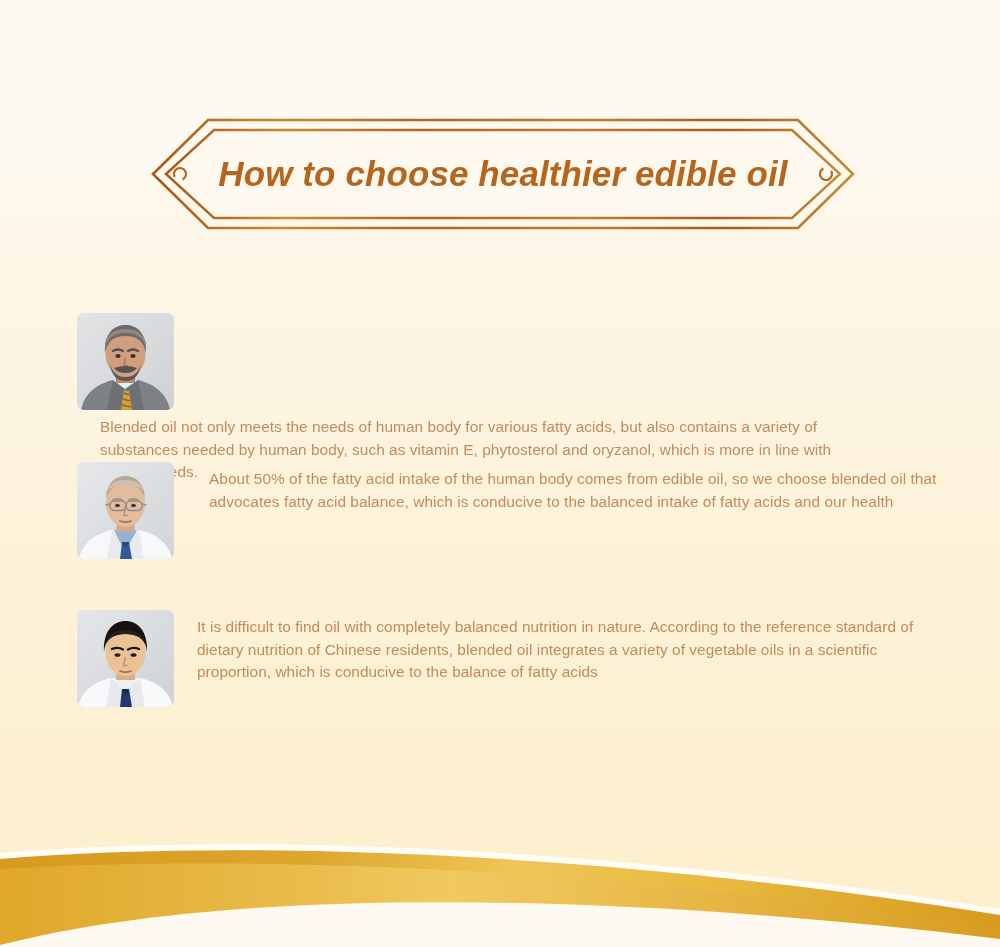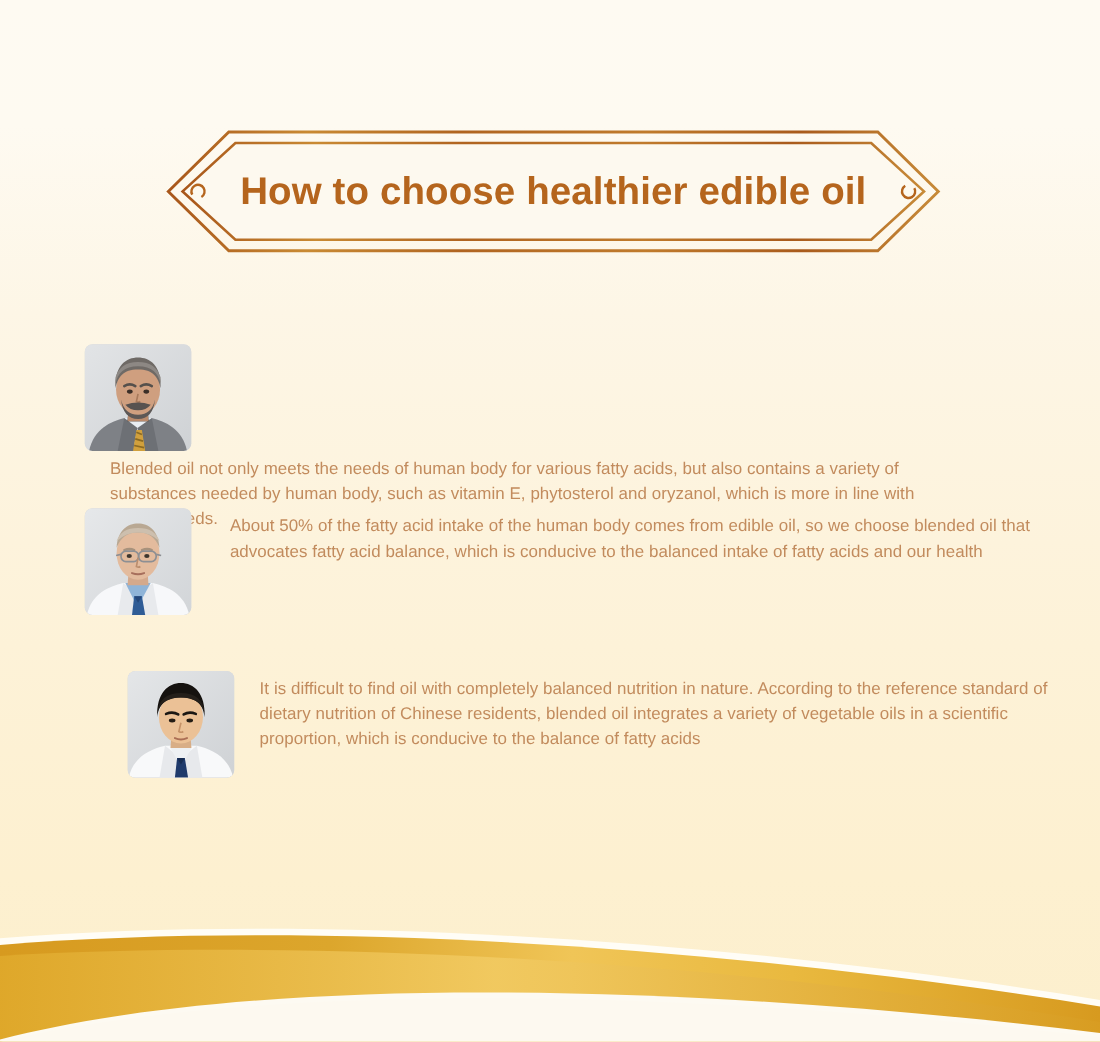--- a/index.html
+++ b/index.html
@@ -44,35 +44,36 @@
     width: 706px;
     height: 112px;
     display: flex;
     align-items: center;
     justify-content: center;
     font-size: 35px;
     font-weight: bold;
     color: #b5651d;
     letter-spacing: .1px;
     white-space: nowrap;
+    font-style: italic;
   }
 
   
   .rows { position: absolute; left: 0; top: 0; width: 1000px; }
 
   .row {
     position: absolute;
     left: 77px;
     width: 860px;
     display: flex;
     align-items: flex-start;
   }
   .row-0 { top: 313px; flex-direction: column; }
   .row-1 { top: 462px; }
-  .row-2 { top: 610px; margin-left: 39px; }
+  .row-2 { top: 610px; }
 
   
   .portrait {
     position: relative;
     flex: 0 0 auto;
     width: 97px;
     height: 97px;
     border-radius: 7px;
     overflow: hidden;
     background: #d7d9db;

